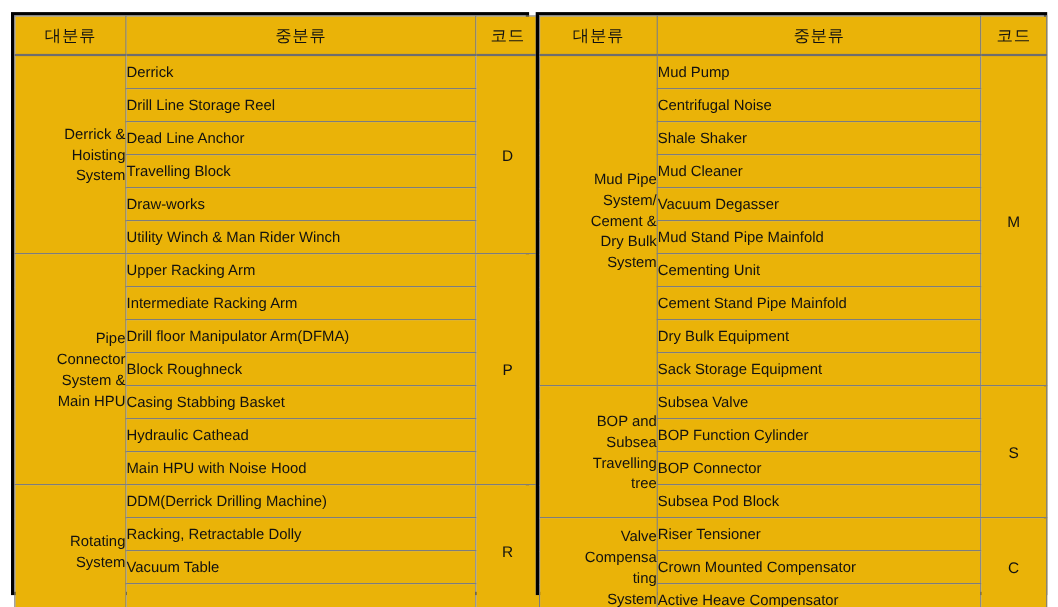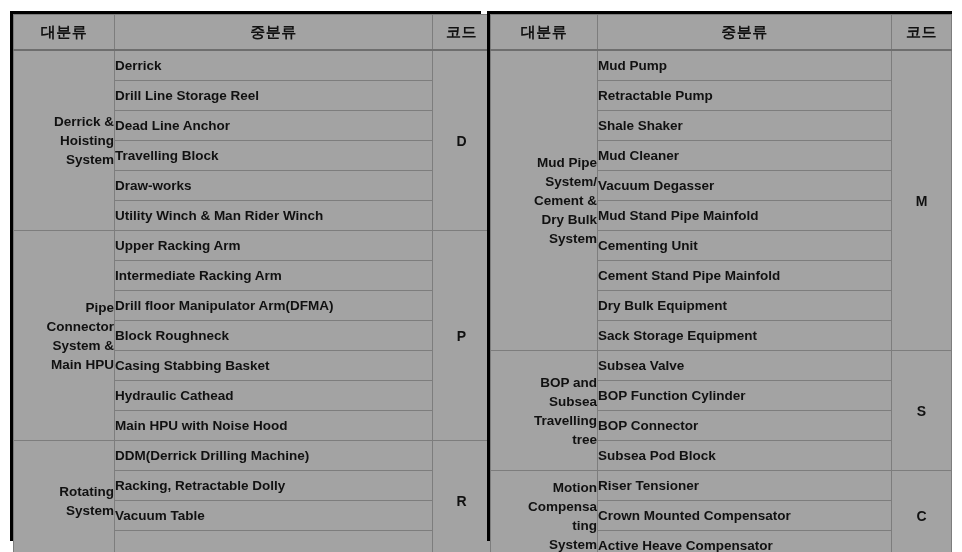--- a/index.html
+++ b/index.html
@@ -37,22 +37,22 @@
     table-layout: fixed;
     width: 100%;
     height: 100%;
     font-size: 13.5px;
     color: #111111;
   }
   table.grid td, table.grid th {
     border: 1px solid #7d7d7d;
     padding: 0;
     vertical-align: middle;
-    font-weight: bold;
-    background: #a3a3a3;
+    font-weight: normal;
+    background: #eab308;
   }
 
   
   tr.head th {
     text-align: center;
     height: 34px;
     font-size: 15px;
     letter-spacing: 0.5px;
     border-bottom: 2px solid #6e6e6e;
   }
@@ -209,21 +209,21 @@
               <span class="glines">Mud Pipe</span>
               <span class="glines">System/</span>
               <span class="glines">Cement &amp;</span>
               <span class="glines">Dry Bulk</span>
               <span class="glines">System</span>
             </td>
             <td class="item">Mud Pump</td>
             <td class="code" rowspan="10">M</td>
           </tr>
           <tr>
-            <td class="item">Retractable Pump</td>
+            <td class="item">Centrifugal Noise</td>
           </tr>
           <tr>
             <td class="item">Shale Shaker</td>
           </tr>
           <tr>
             <td class="item">Mud Cleaner</td>
           </tr>
           <tr>
             <td class="item">Vacuum Degasser</td>
           </tr>
@@ -256,21 +256,21 @@
             <td class="item">BOP Function Cylinder</td>
           </tr>
           <tr>
             <td class="item">BOP Connector</td>
           </tr>
           <tr>
             <td class="item">Subsea Pod Block</td>
           </tr>
           <tr>
             <td class="group" rowspan="3">
-              <span class="glines">Motion</span>
+              <span class="glines">Valve</span>
               <span class="glines">Compensa</span>
               <span class="glines">ting</span>
               <span class="glines">System</span>
             </td>
             <td class="item">Riser Tensioner</td>
             <td class="code" rowspan="3">C</td>
           </tr>
           <tr>
             <td class="item">Crown Mounted Compensator</td>
           </tr>

